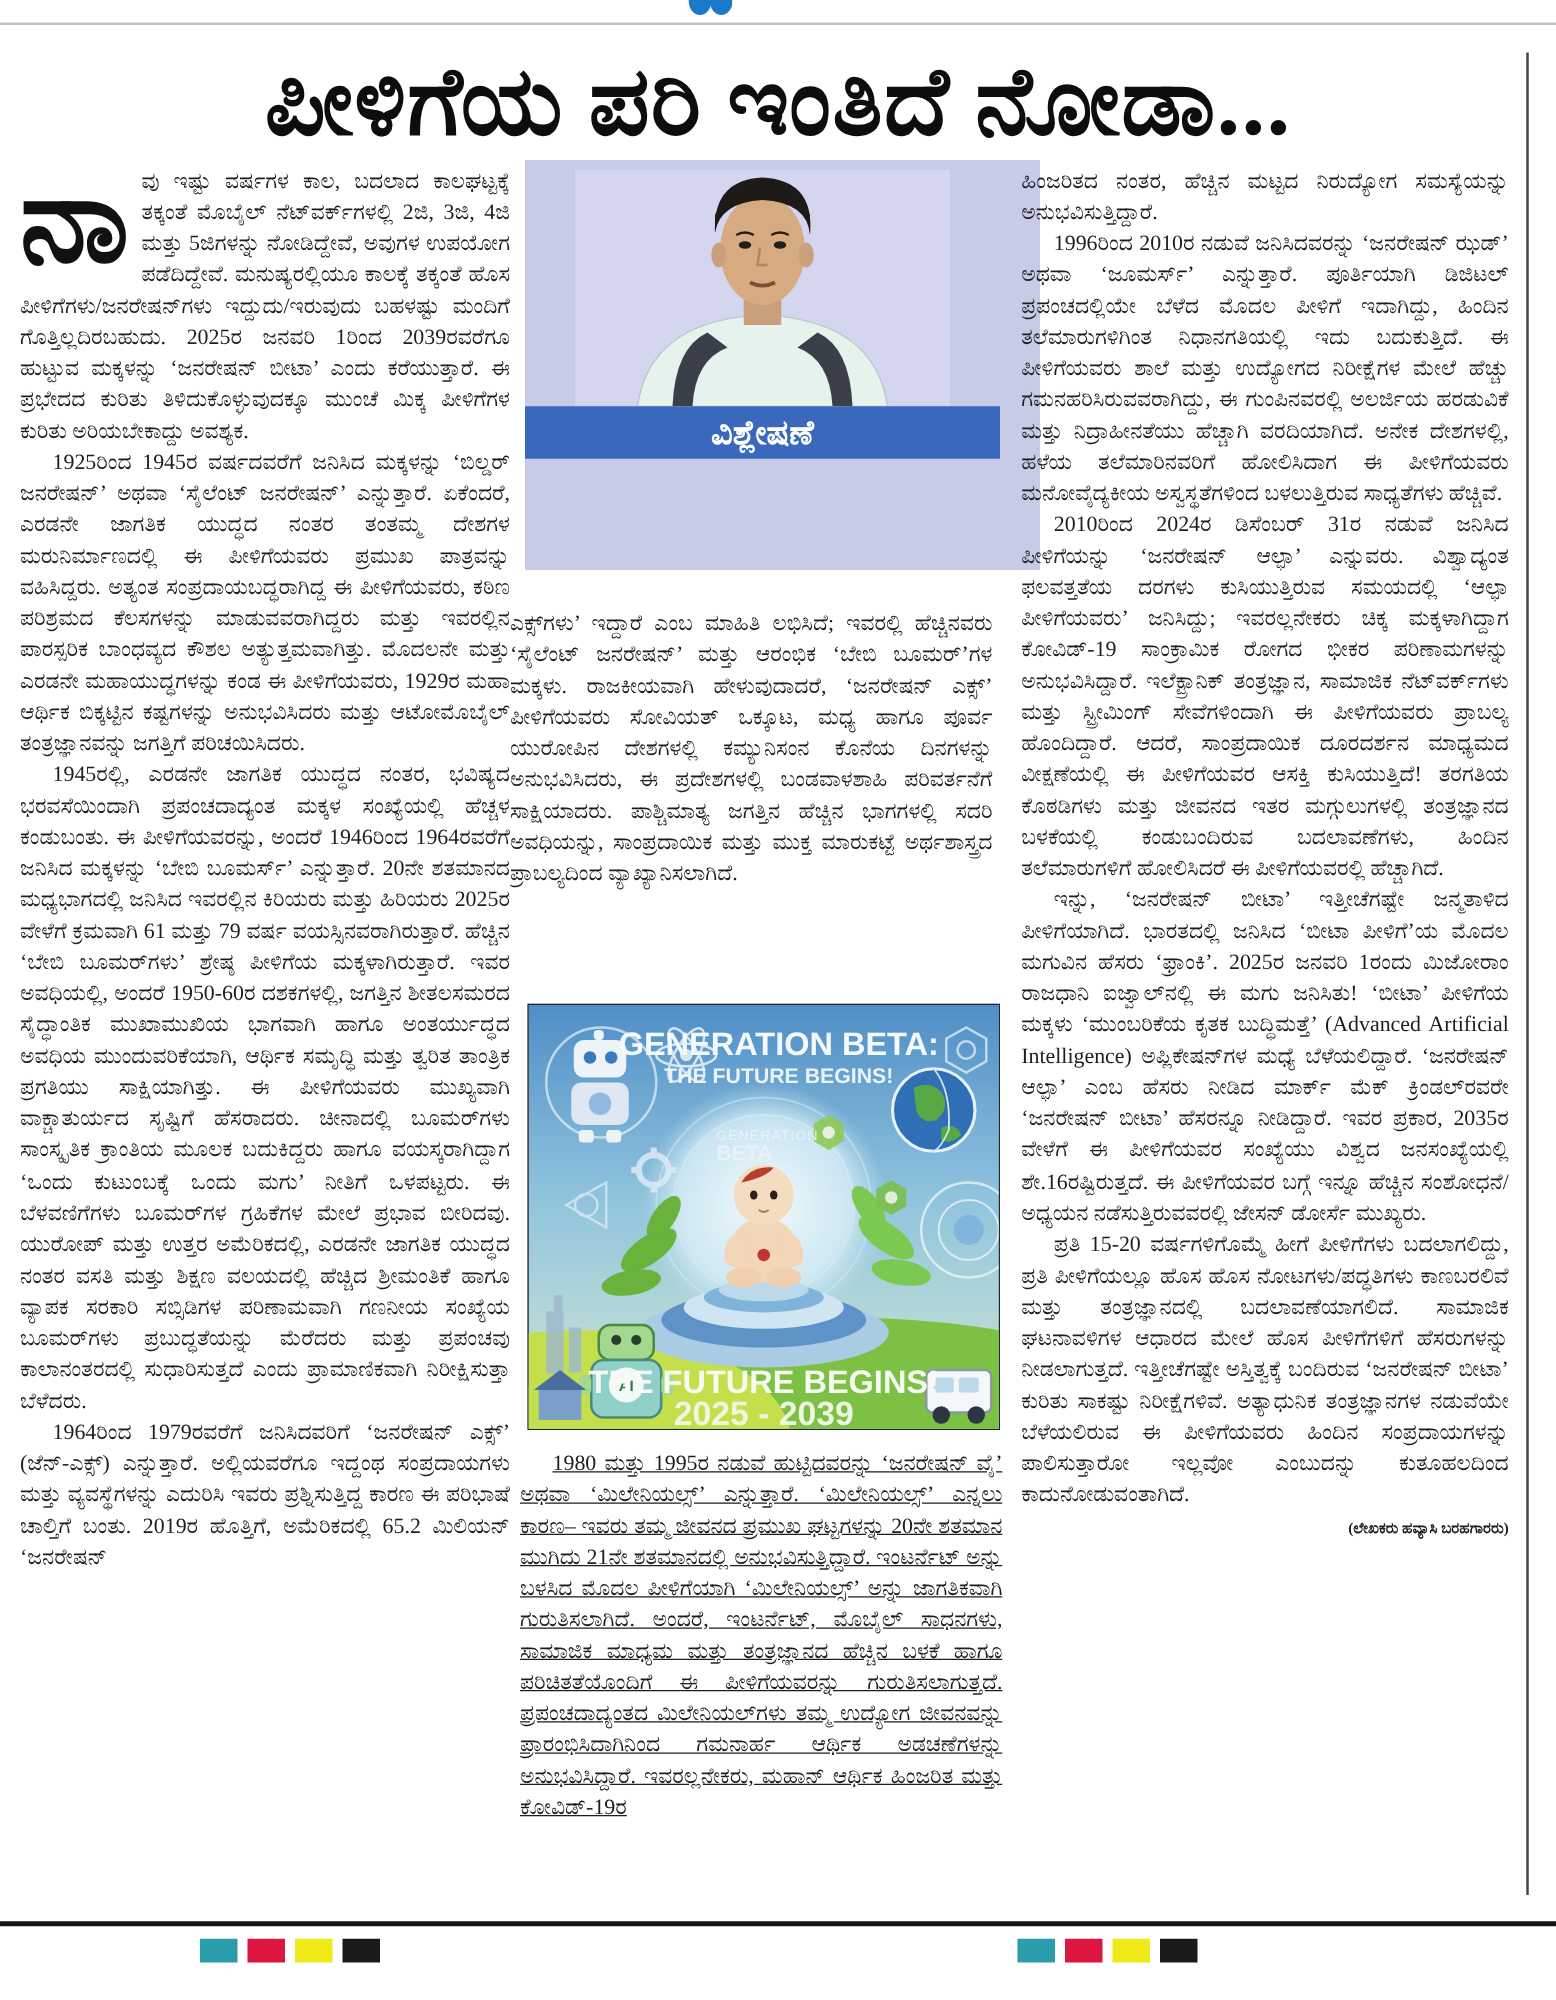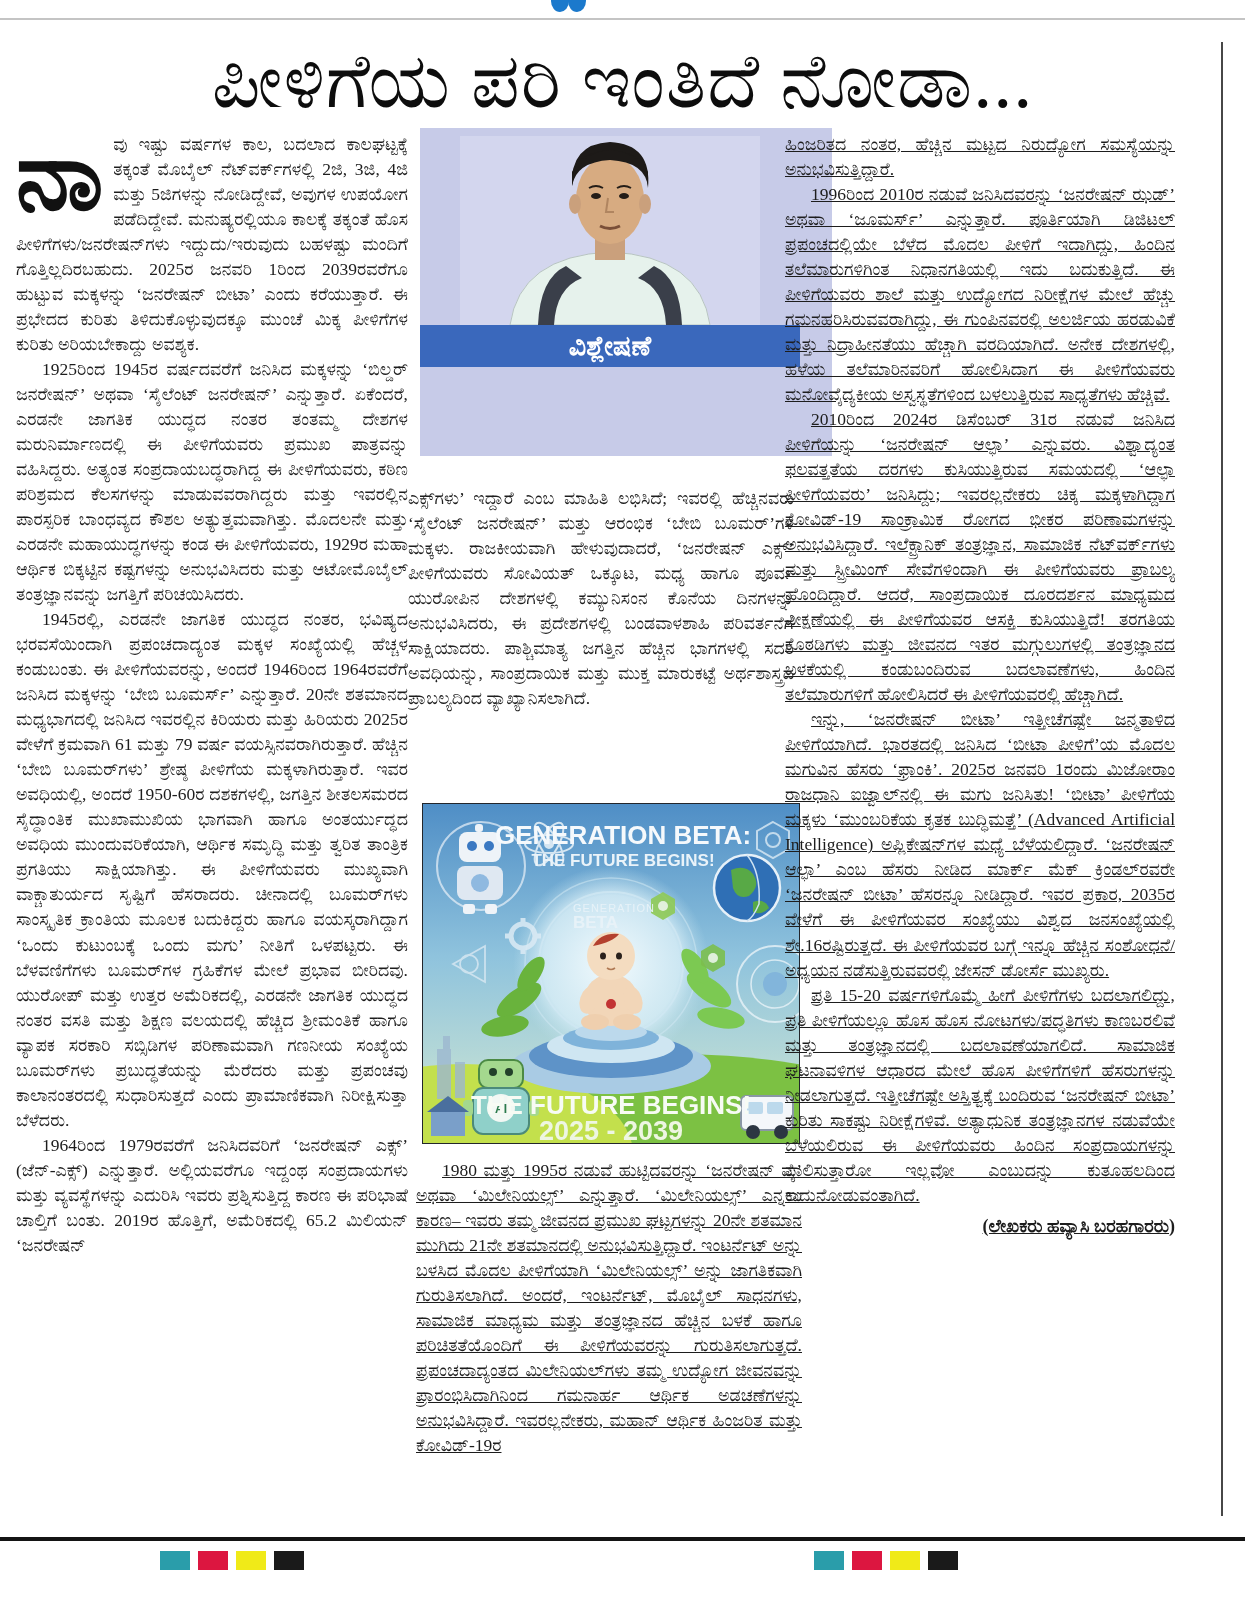--- a/index.html
+++ b/index.html
@@ -6,35 +6,35 @@
   body { background:#888; font-family:"Liberation Serif", serif; }
   .page { position:relative; width:1245px; height:1600px; margin:0 auto; background:#ffffff; overflow:hidden; }
 
   
   .masthead-glyph { position:absolute; left:550px; top:0; width:36px; height:14px; overflow:hidden; }
   .masthead-rule { position:absolute; left:0; top:18px; width:1245px; height:2px; background:#c4c4c4; }
 
   
   .headline { position:absolute; left:16px; top:34px; width:1213px; height:96px;
     display:flex; align-items:center; justify-content:center;
-    font-size:76px; font-weight:400; color:#0d0d0d; letter-spacing:1px; white-space:nowrap; overflow:hidden; }
+    font-size:76px; font-weight:700; color:#0d0d0d; letter-spacing:1px; white-space:nowrap; overflow:hidden; }
 
   .right-rule { position:absolute; left:1221px; top:42px; width:2px; height:1474px; background:#474747; }
 
   
   .textcol { position:absolute; text-align:justify; font-size:17.5px; line-height:1.43;
     color:#1d1d1d; overflow:hidden; }
   .col1 { left:16px;  top:132px;  width:392px; height:1400px; }
   .col2a { left:408px; top:486px;  width:386px; height:312px; }
   .col2b { left:416px; top:1158px; width:386px; height:374px;text-decoration:underline; }
-  .col3 { left:785px; top:132px;  width:390px; height:1392px;text-decoration:underline; }
+  .col3 { left:817px; top:132px;  width:390px; height:1392px; }
   .para { text-indent:26px; }
   .para.no-indent { text-indent:0; }
   .dropcap { float:left; font-size:96px; line-height:74px; font-weight:700; padding:8px 10px 0 0; color:#111; }
-  .byline { text-align:right; font-weight:700; font-size:18px; margin-top:6px; }
+  .byline { text-align:right; font-weight:700; font-size:12px; margin-top:6px; }
 
   
   .author-card { position:absolute; left:420px; top:128px; width:412px; height:328px; background:#c7cbe8; overflow:hidden; }
   .photo-area { position:relative; width:380px; height:197px; }
   .label-band { position:absolute; top:197px; left:0; width:380px; height:42px; background:var(--accent,#3a68bc);
     color:#fff; display:flex; align-items:center; justify-content:center; font-size:27px; font-weight:700; }
   .name-area { position:absolute; top:239px; left:0; width:380px; height:89px; background:#dde1f2; text-align:center; }
   .author-name { font-size:25px; font-weight:700; color:#21242b; padding-top:7px; }
   .name-underline { width:170px; height:2px; background:#2c2c2c; margin:7px auto 0; }
   .email-pill { position:absolute; left:60px; bottom:5px; width:260px; height:30px; background:var(--accent,#3a68bc);

